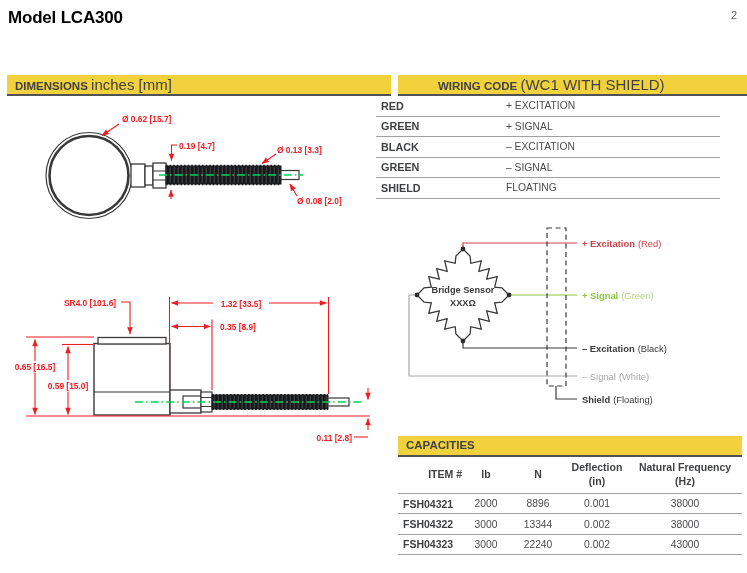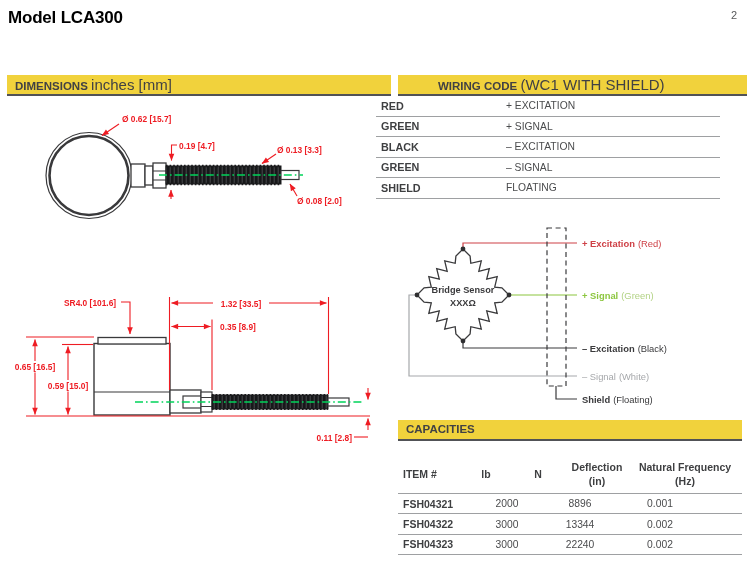--- a/index.html
+++ b/index.html
@@ -7,36 +7,36 @@
         font-family:"Liberation Sans",sans-serif;}
   .abs{position:absolute;}
   #page-title{left:8px;top:8px;font-size:17px;font-weight:bold;color:#000000;letter-spacing:-0.2px;}
   #page-number{right:10px;top:9px;font-size:11px;color:#58595B;}
   .section-bar{background:#F1D23C;border-bottom:2px solid #515256;height:19px;line-height:19px;
                padding-left:8px;box-sizing:content-box;color:#414144;font-size:11.5px;white-space:nowrap;}
   .section-bar .bold{font-weight:bold;text-align:right;}
   .section-bar .note{font-weight:normal;font-size:15px;}
   #dims-bar{left:7px;top:75px;width:376px;}
   #wiring-bar{left:398px;top:75px;width:336px;padding-left:40px;}
-  #cap-bar{left:398px;top:420px;width:336px;}
+  #cap-bar{left:398px;top:436px;width:336px;}
 
   
   #wiring-table{left:376px;top:96px;width:344px;}
   .wrow{position:relative;height:19.6px;border-bottom:1.6px solid #9EA0A2;}
   .wrow .wire{position:absolute;left:5px;top:3.5px;font-weight:bold;font-size:10.8px;color:#3E3F41;}
   .wrow .func{position:absolute;left:130px;top:4px;font-size:10.3px;color:#4A4B4D;}
 
   
   #cap-table{left:398px;top:457px;width:344px;}
   .cap-grid{display:grid;grid-template-columns:64px 48px 56px 62px 114px;align-items:center;}
   #cap-head{height:36px;border-bottom:1.6px solid #9EA0A2;}
   .cap-h{display:flex;flex-direction:column;align-items:center;justify-content:center;
          font-weight:bold;font-size:10.5px;color:#3E3F41;line-height:1.3;text-align:center;white-space:nowrap;}
-  .cap-h.left{align-items:flex-start;padding-left:5px;}
-  .cap-row{height:19.4px;border-bottom:1.6px solid #9EA0A2;font-size:10.3px;color:#4A4B4D;text-align:center;gap:21px;}
+  .cap-h.left{align-items:flex-end;padding-left:5px;}
+  .cap-row{height:19.4px;border-bottom:1.6px solid #9EA0A2;font-size:10.3px;color:#4A4B4D;text-align:center;}
   .cap-row .item{text-align:left;padding-left:5px;font-weight:bold;color:#3E3F41;font-size:10.5px;}
 
   
   .ink{stroke:#39393B;fill:none;}
   .fillw{fill:#fff;}
   .red{stroke:#EE1C23;fill:none;stroke-width:1.1px;}
   .redtxt{fill:#EE1C23;font-size:8.4px;font-weight:bold;font-family:"Liberation Sans",sans-serif;}
   .cl{stroke:#00D45A;stroke-width:1.4px;fill:none;stroke-dasharray:8 3 1.6 3;}
   .res{stroke:#3A3A3C;stroke-width:1.3px;fill:none;}
   .wireline{fill:none;stroke-width:1.2px;}

